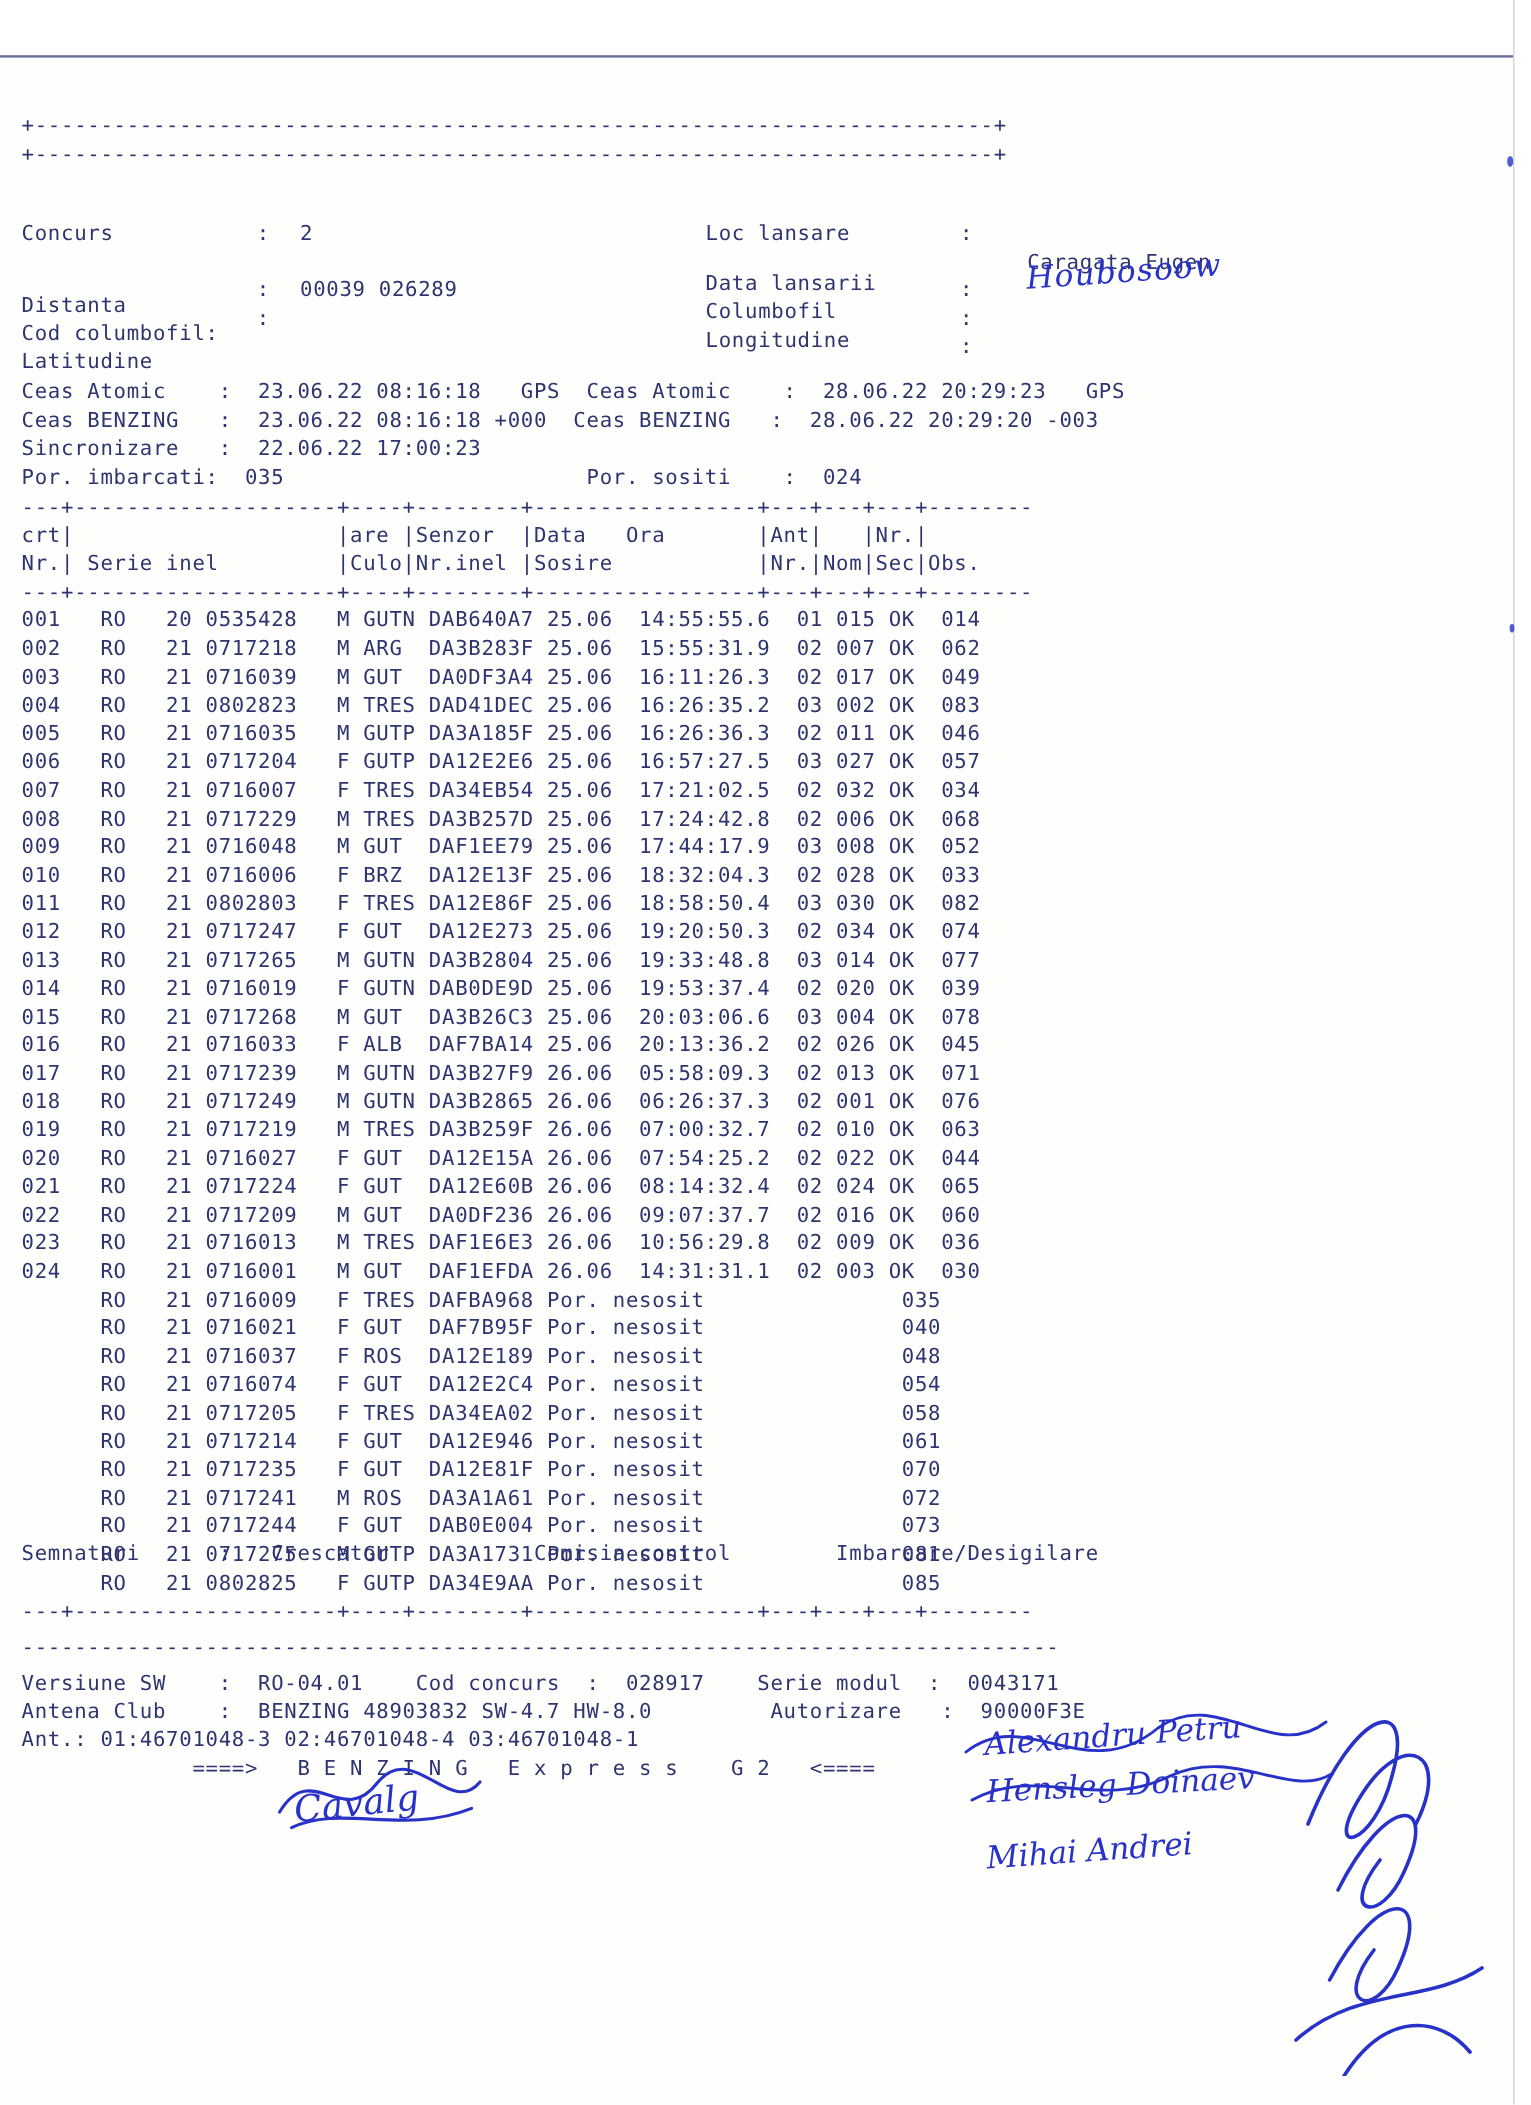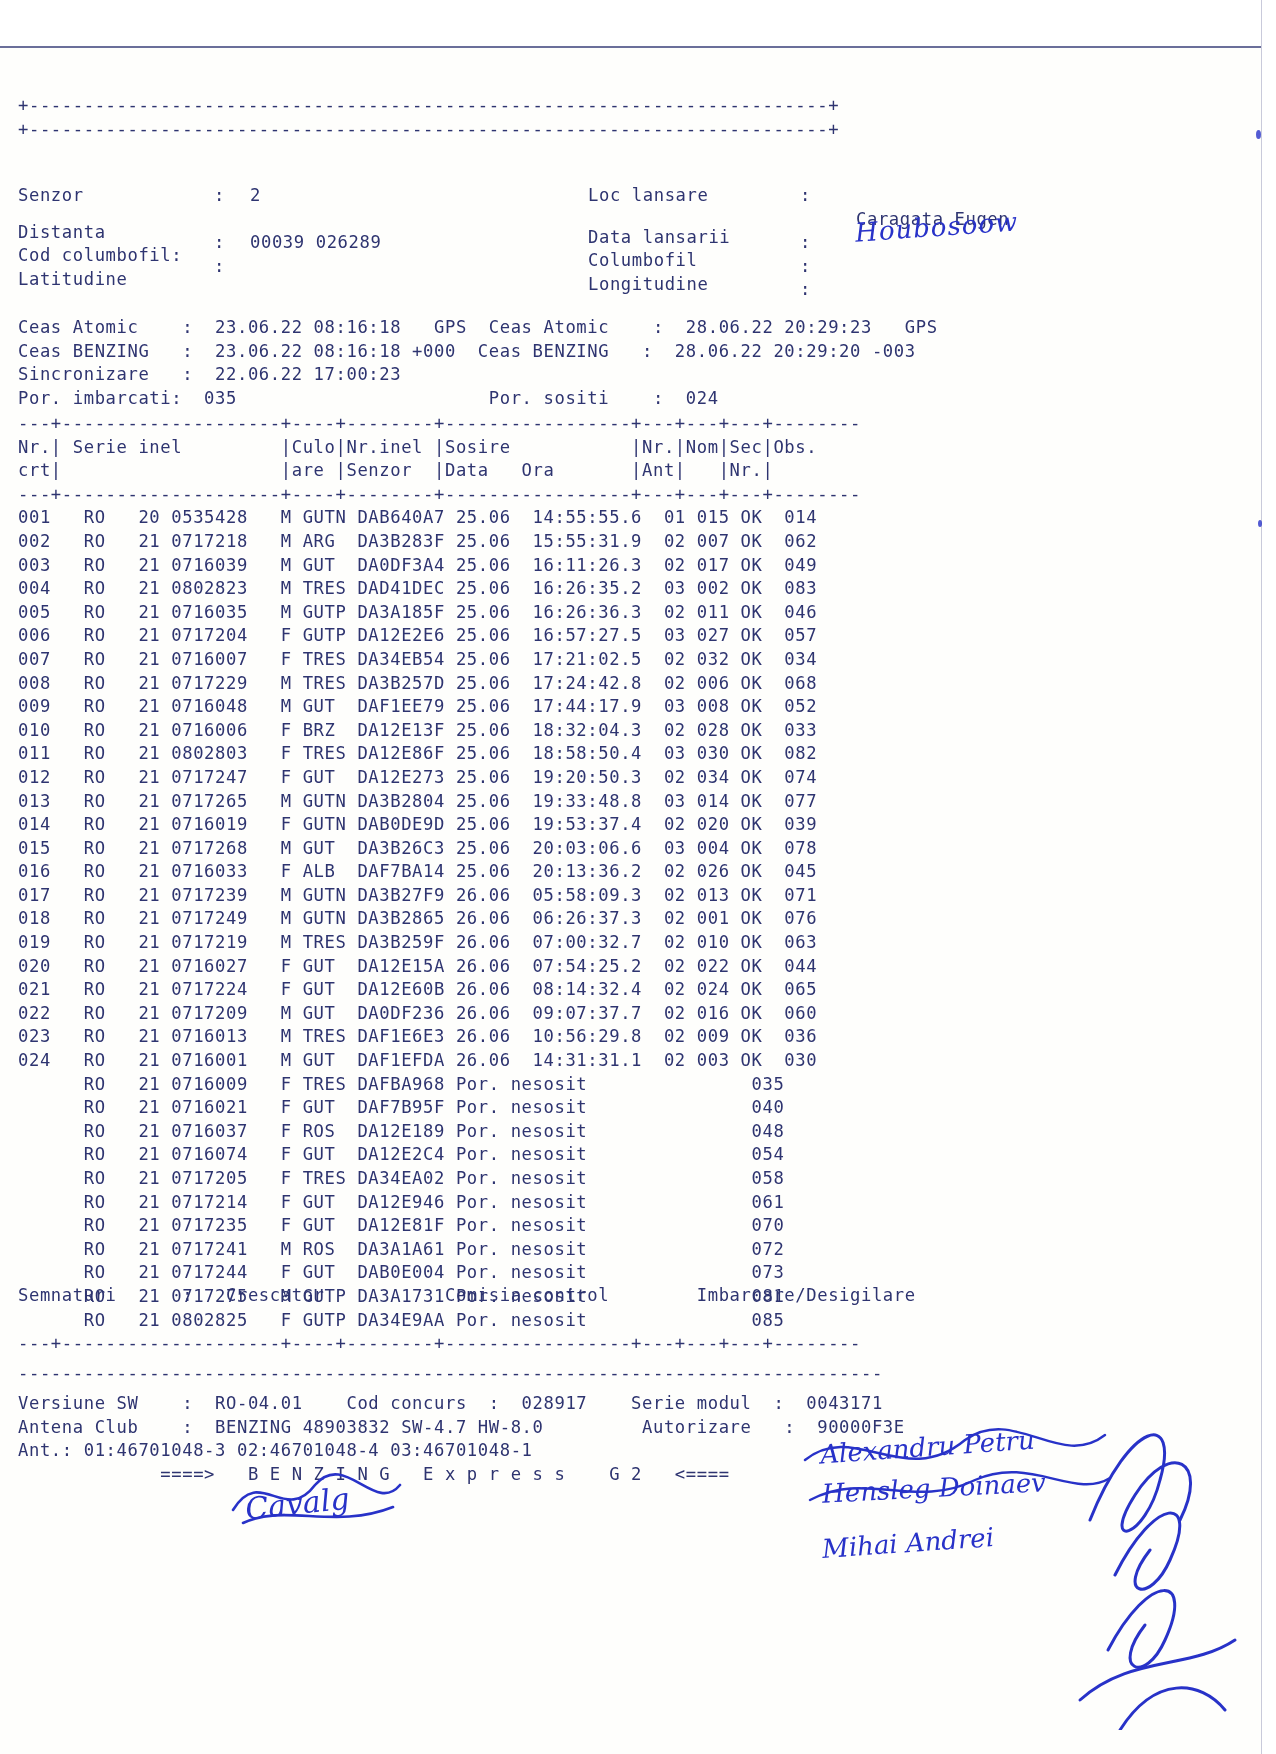--- a/index.html
+++ b/index.html
@@ -132,22 +132,22 @@
   <div class="ink-dot" style="left:1258px; top:520px; width:4px; height:7px;"></div>
 
   <div class="doc">
 
     <div class="block" style="left:18px; top:48px;">
       <pre class="mono">+-------------------------------------------------------------------------+</pre>
       <pre class="mono">+-------------------------------------------------------------------------+</pre>
     </div>
 
     <div class="block" style="left:18px; top:138px;">
-      <pre class="mono">Senzor</pre>
-      <pre class="mono" style="margin-top:13px;">Distanta</pre>
+      <pre class="mono">Concurs</pre>
+      <pre class="mono" style="margin-top:36px;">Distanta</pre>
       <pre class="mono">Cod columbofil:</pre>
       <pre class="mono">Latitudine</pre>
     </div>
     <div class="block" style="left:214px; top:138px;">
       <pre class="mono">:</pre>
       <pre class="mono" style="margin-top:23.6px;">:</pre>
       <pre class="mono"></pre>
       <pre class="mono">:</pre>
     </div>
     <div class="block" style="left:250px; top:138px;">
@@ -178,22 +178,22 @@
 
     <div class="block" style="left:18px; top:270px;">
       <pre class="mono">Ceas Atomic    :  23.06.22 08:16:18   GPS  Ceas Atomic    :  28.06.22 20:29:23   GPS
 Ceas BENZING   :  23.06.22 08:16:18 +000  Ceas BENZING   :  28.06.22 20:29:20 -003
 Sincronizare   :  22.06.22 17:00:23
 Por. imbarcati:  035                       Por. sositi    :  024</pre>
     </div>
 
     <div class="block" style="left:18px; top:366px;">
       <pre class="mono">---+--------------------+----+--------+-----------------+---+---+---+--------</pre>
+      <pre class="mono">crt|                    |are |Senzor  |Data   Ora       |Ant|   |Nr.|</pre>
       <pre class="mono">Nr.| Serie inel         |Culo|Nr.inel |Sosire           |Nr.|Nom|Sec|Obs.</pre>
-      <pre class="mono">crt|                    |are |Senzor  |Data   Ora       |Ant|   |Nr.|</pre>
       <pre class="mono">---+--------------------+----+--------+-----------------+---+---+---+--------</pre>
       <pre class="mono">001   RO   20 0535428   M GUTN DAB640A7 25.06  14:55:55.6  01 015 OK  014
 002   RO   21 0717218   M ARG  DA3B283F 25.06  15:55:31.9  02 007 OK  062
 003   RO   21 0716039   M GUT  DA0DF3A4 25.06  16:11:26.3  02 017 OK  049
 004   RO   21 0802823   M TRES DAD41DEC 25.06  16:26:35.2  03 002 OK  083
 005   RO   21 0716035   M GUTP DA3A185F 25.06  16:26:36.3  02 011 OK  046
 006   RO   21 0717204   F GUTP DA12E2E6 25.06  16:57:27.5  03 027 OK  057
 007   RO   21 0716007   F TRES DA34EB54 25.06  17:21:02.5  02 032 OK  034
 008   RO   21 0717229   M TRES DA3B257D 25.06  17:24:42.8  02 006 OK  068
 009   RO   21 0716048   M GUT  DAF1EE79 25.06  17:44:17.9  03 008 OK  052

